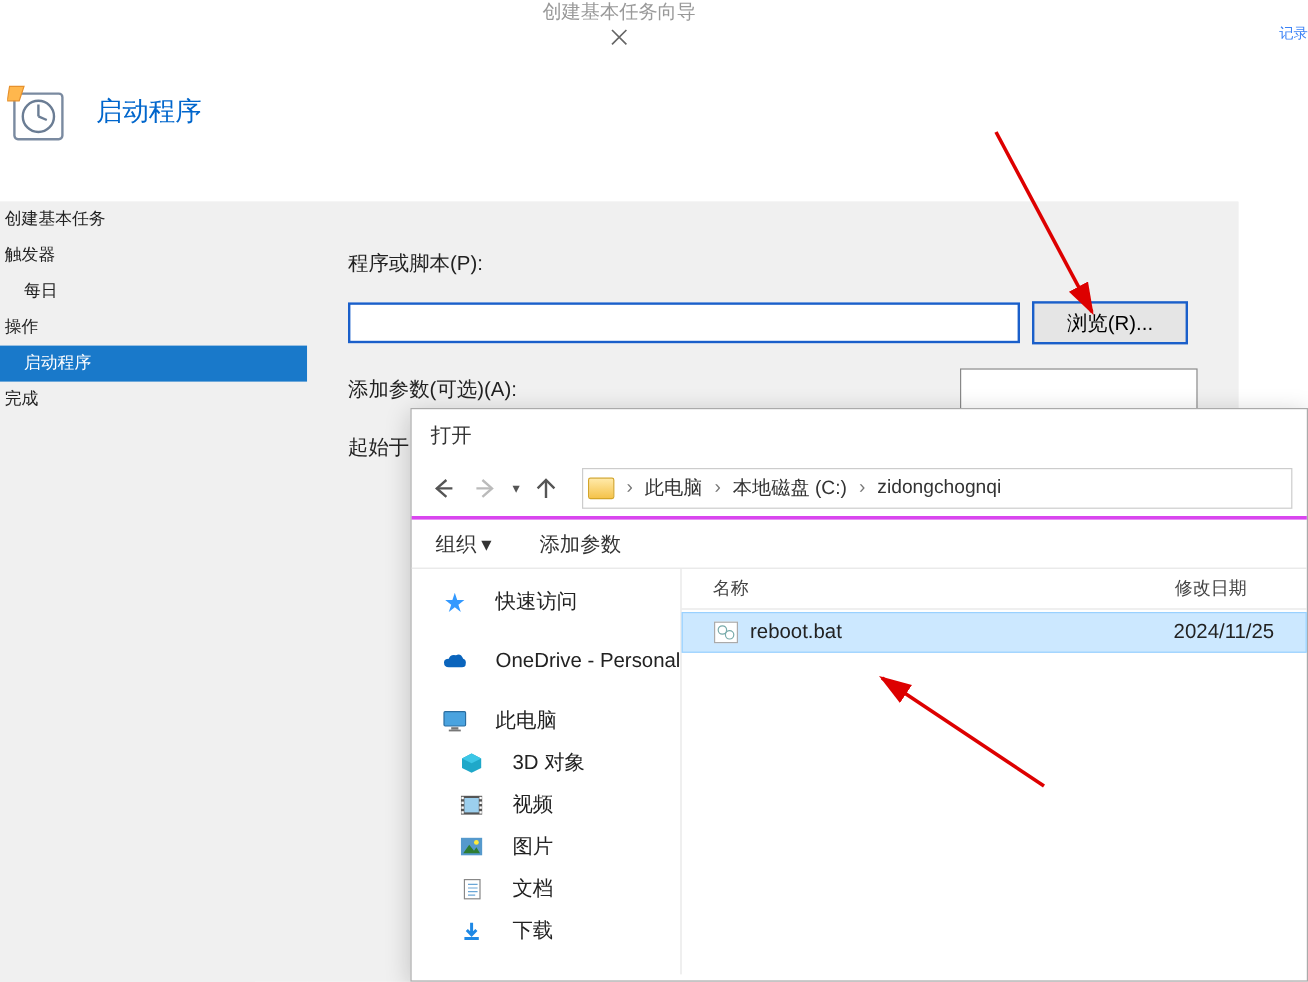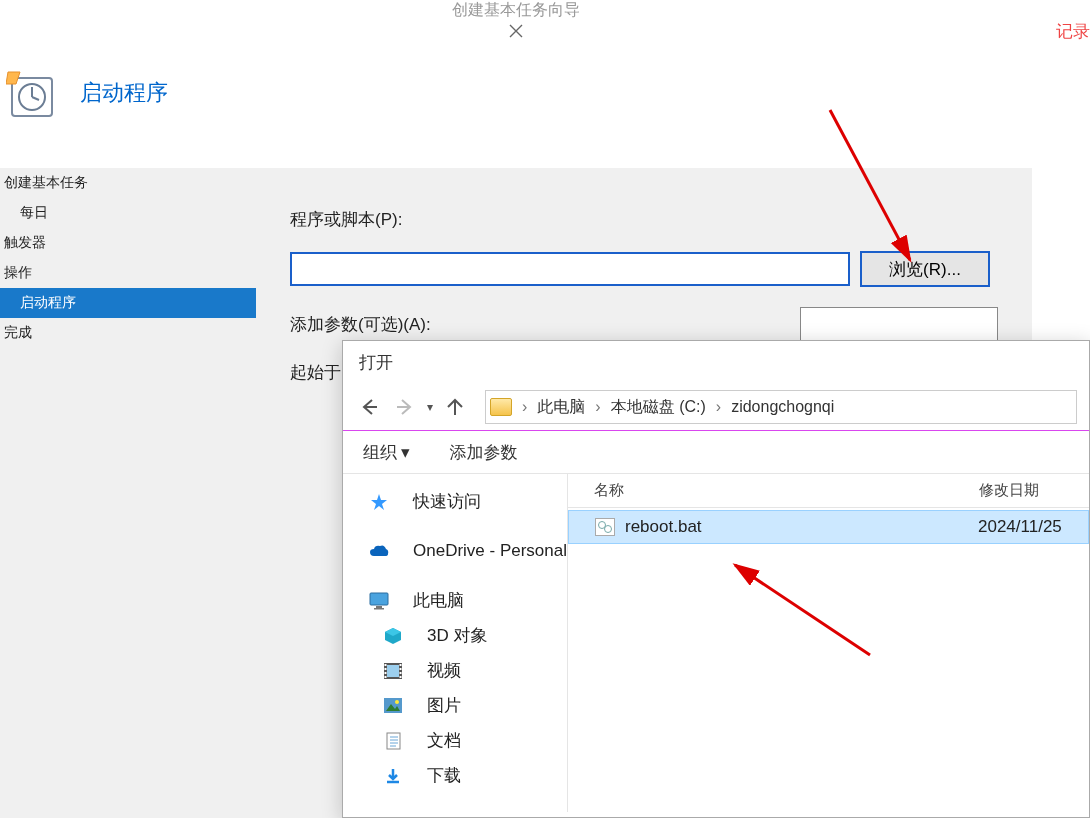--- a/index.html
+++ b/index.html
@@ -33,21 +33,21 @@
     .file-dialog { position: absolute; left: 342px; top: 340px; width: 748px; height: 478px; background: #fff; border: 1px solid #aaa; box-shadow: 0 4px 20px rgba(0,0,0,0.2); }
     .fd-title { padding: 10px 16px; font-size: 17px; color: #333; }
     .fd-nav { height: 46px; display: flex; align-items: center; padding: 0 12px; gap: 8px; }
     .nav-arrow { width: 28px; height: 28px; display: flex; align-items: center; justify-content: center; font-size: 22px; color: #888; cursor: pointer; }
     .nav-arrow.active { color: #555; }
     .dropdown-v { color: #555; font-size: 12px; }
     .addr-bar { flex: 1; height: 34px; border: 1px solid #ccc; display: flex; align-items: center; padding: 0 4px; gap: 6px; font-size: 16px; color: #333; margin-left: 8px; }
     .folder-mini { width: 22px; height: 18px; background: linear-gradient(#ffe9a8,#f5c34b); border: 1px solid #d4a528; border-radius: 2px; }
     .crumb-sep { color: #777; padding: 0 4px; }
 
-    .fd-toolbar { height: 44px; border-top: 1px solid #d946ef; border-bottom: 1px solid #e5e5e5; display: flex; align-items: center; padding: 0 20px; gap: 40px; font-size: 17px; color: #333; }
+    .fd-toolbar { height: 44px; border-top: 3px solid #d946ef; border-bottom: 1px solid #e5e5e5; display: flex; align-items: center; padding: 0 20px; gap: 40px; font-size: 17px; color: #333; }
     .tb-item { display: flex; align-items: center; gap: 4px; cursor: pointer; }
 
     .fd-content { display: flex; height: calc(100% - 138px); }
     .tree { width: 225px; border-right: 1px solid #e5e5e5; padding: 10px 0; overflow: hidden; }
     .tree-item { display: flex; align-items: center; gap: 24px; padding: 6px 12px 6px 26px; font-size: 17px; color: #222; cursor: pointer; white-space: nowrap; }
     .tree-item.sub { padding-left: 40px; align-items: center; }
     .tree-icon { width: 20px; height: 20px; flex-shrink: 0; display: flex; align-items: center; justify-content: center; }
 
     .file-list { flex: 1; }
     .list-header { display: flex; border-bottom: 1px solid #e5e5e5; height: 34px; align-items: center; padding-left: 26px; font-size: 15px; color: #444; }
@@ -55,21 +55,21 @@
     .col-date { width: 110px; }
     .list-row { display: flex; align-items: center; height: 34px; padding-left: 26px; font-size: 17px; color: #222; cursor: pointer; background: #cce8ff; border: 1px solid #99d1ff; margin: 2px 0; }
     .file-icon { width: 20px; height: 18px; border: 1px solid #aaa; background: #fff; margin-right: 10px; position: relative; flex-shrink: 0; }
     .row-name { flex: 1; }
     .row-date { width: 110px; }
 
     
     .arrow { position: absolute; pointer-events: none; }
 
     
-    .bg-stub { position: absolute; right: 0; top: 20px; font-size: 17px; color: #ef4444; }
+    .bg-stub { position: absolute; right: 0; top: 20px; font-size: 12px; color: #3b82f6; }
   </style>
 </head>
 <body>
 
 <div class="bg-stub">记录</div>
 
 <div class="wizard">
   <div class="wizard-titlebar">
     <span class="wizard-title">创建基本任务向导</span>
     <div class="close-btn">
@@ -88,22 +88,22 @@
         <line x1="26" y1="29" x2="33" y2="32" stroke="#6b7d94" stroke-width="2"></line>
         <polygon points="2,4 14,4 10,16 0,16" fill="#ffb74d" stroke="#e6912d"></polygon>
       </svg>
     </div>
     <div class="wizard-heading">启动程序</div>
   </div>
 
   <div class="wizard-body">
     <div class="sidebar">
       <div class="sidebar-item">创建基本任务</div>
+      <div class="sidebar-item">触发器</div>
       <div class="sidebar-item indent">每日</div>
-      <div class="sidebar-item">触发器</div>
       <div class="sidebar-item">操作</div>
       <div class="sidebar-item active">启动程序</div>
       <div class="sidebar-item">完成</div>
     </div>
 
     <div class="form-area">
       <div class="form-row" style="flex-wrap:wrap;">
         <div class="form-label" style="width:100%; margin-bottom:10px;">程序或脚本(P):</div>
         <input class="text-input prog-input" value="" style="">
         <button class="browse-btn">浏览(R)...</button>

